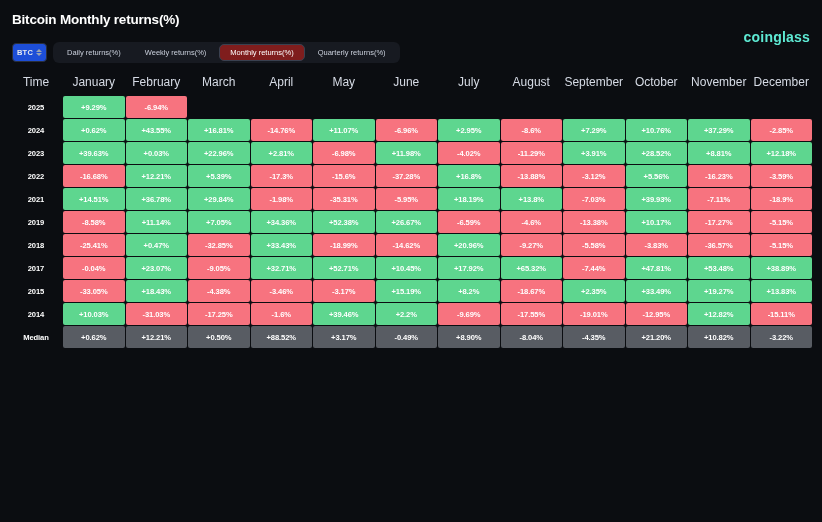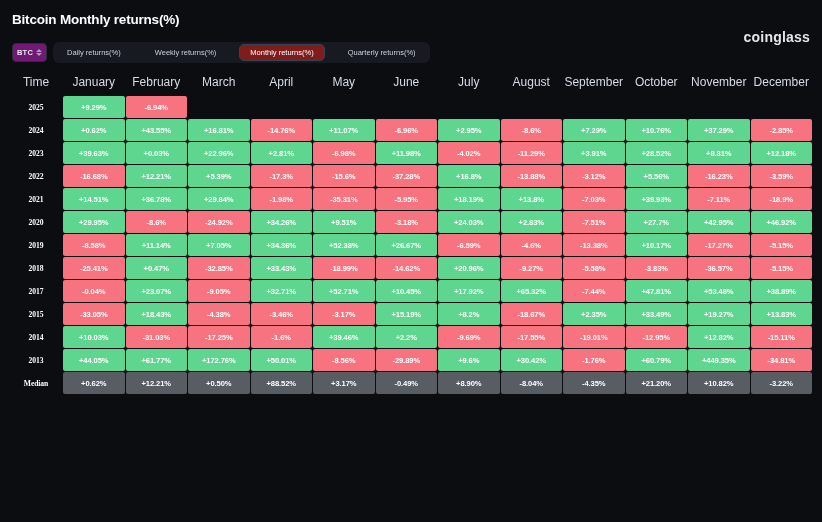--- a/index.html
+++ b/index.html
@@ -31,38 +31,38 @@
   }
   .title {
     font-size: 13.5px;
     font-weight: bold;
     color: #ffffff;
     letter-spacing: -0.2px;
   }
   .brand {
     font-size: 14px;
     font-weight: bold;
-    color: #e5e5e5;
+    color: #5eead4;
     letter-spacing: 0.2px;
     margin-top: 36px;
   }
 
   
   .controls {
     height: 28px;
     display: flex;
     align-items: center;
     gap: 6px;
     padding-left: 4px;
   }
 
   .symbol-select {
     height: 19px;
     min-width: 34px;
-    background: #701a75;
+    background: #1d4ed8;
     border: 1px solid #2a2f3a;
     border-radius: 4px;
     display: flex;
     align-items: center;
     justify-content: center;
     gap: 3px;
     padding: 0 4px;
     cursor: pointer;
   }
   .symbol-select .sym-label {
@@ -85,21 +85,21 @@
   .stepper .chev.up   { border-bottom: 3.5px solid #9aa3b2; }
   .stepper .chev.down { border-top: 3.5px solid #9aa3b2; }
 
   .tabs {
     height: 21px;
     background: #171a21;
     border-radius: 6px;
     display: flex;
     align-items: center;
     padding: 2px 3px;
-    gap: 12px;
+    gap: 2px;
   }
   .tab {
     height: 17px;
     padding: 0 10px;
     border-radius: 5px;
     display: flex;
     align-items: center;
     font-size: 7.5px;
     color: #c9cfdb;
     cursor: pointer;
@@ -139,21 +139,20 @@
     font-weight: bold;
     color: #ffffff;
     border-radius: 2px;
     letter-spacing: -0.1px;
   }
   td.rowhead {
     background: transparent;
     color: #e3e7ee;
     font-weight: normal;
     font-size: 8px;
-    font-family: Liberation Serif, serif;
   }
   td.pos { background: #5ed68f; }
   td.neg { background: #f7737f; }
   td.neu { background: #585c63; }
   td.empty { background: transparent; }
 </style>
 </head>
 <body>
 
 <div id="app">
@@ -268,35 +267,20 @@
             <td class="neg">-35.31%</td>
             <td class="neg">-5.95%</td>
             <td class="pos">+18.19%</td>
             <td class="pos">+13.8%</td>
             <td class="neg">-7.03%</td>
             <td class="pos">+39.93%</td>
             <td class="neg">-7.11%</td>
             <td class="neg">-18.9%</td>
           </tr>
           <tr>
-            <td class="rowhead">2020</td>
-            <td class="pos">+29.95%</td>
-            <td class="neg">-8.6%</td>
-            <td class="neg">-24.92%</td>
-            <td class="pos">+34.26%</td>
-            <td class="pos">+9.51%</td>
-            <td class="neg">-3.18%</td>
-            <td class="pos">+24.03%</td>
-            <td class="pos">+2.83%</td>
-            <td class="neg">-7.51%</td>
-            <td class="pos">+27.7%</td>
-            <td class="pos">+42.95%</td>
-            <td class="pos">+46.92%</td>
-          </tr>
-          <tr>
             <td class="rowhead">2019</td>
             <td class="neg">-8.58%</td>
             <td class="pos">+11.14%</td>
             <td class="pos">+7.05%</td>
             <td class="pos">+34.36%</td>
             <td class="pos">+52.38%</td>
             <td class="pos">+26.67%</td>
             <td class="neg">-6.59%</td>
             <td class="neg">-4.6%</td>
             <td class="neg">-13.38%</td>
@@ -358,35 +342,20 @@
             <td class="pos">+39.46%</td>
             <td class="pos">+2.2%</td>
             <td class="neg">-9.69%</td>
             <td class="neg">-17.55%</td>
             <td class="neg">-19.01%</td>
             <td class="neg">-12.95%</td>
             <td class="pos">+12.82%</td>
             <td class="neg">-15.11%</td>
           </tr>
           <tr>
-            <td class="rowhead">2013</td>
-            <td class="pos">+44.05%</td>
-            <td class="pos">+61.77%</td>
-            <td class="pos">+172.76%</td>
-            <td class="pos">+50.01%</td>
-            <td class="neg">-8.56%</td>
-            <td class="neg">-29.89%</td>
-            <td class="pos">+9.6%</td>
-            <td class="pos">+30.42%</td>
-            <td class="neg">-1.76%</td>
-            <td class="pos">+60.79%</td>
-            <td class="pos">+449.35%</td>
-            <td class="neg">-34.81%</td>
-          </tr>
-          <tr>
             <td class="rowhead">Median</td>
             <td class="neu">+0.62%</td>
             <td class="neu">+12.21%</td>
             <td class="neu">+0.50%</td>
             <td class="neu">+88.52%</td>
             <td class="neu">+3.17%</td>
             <td class="neu">-0.49%</td>
             <td class="neu">+8.90%</td>
             <td class="neu">-8.04%</td>
             <td class="neu">-4.35%</td>

